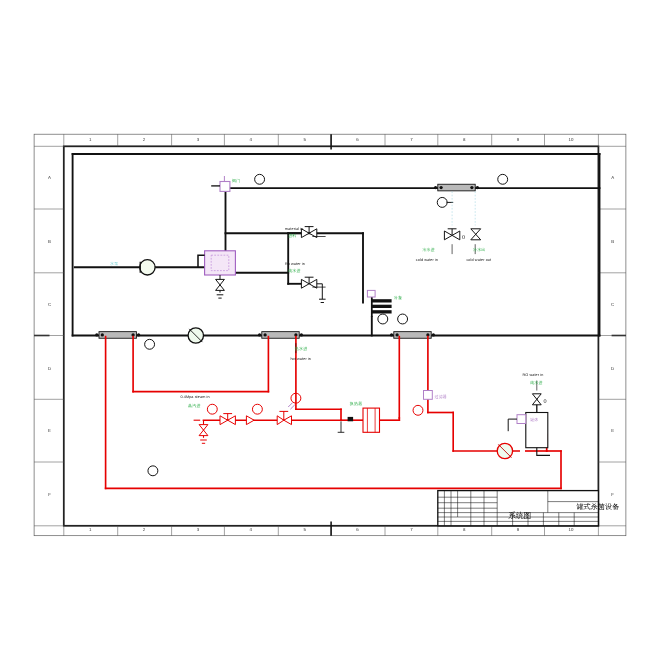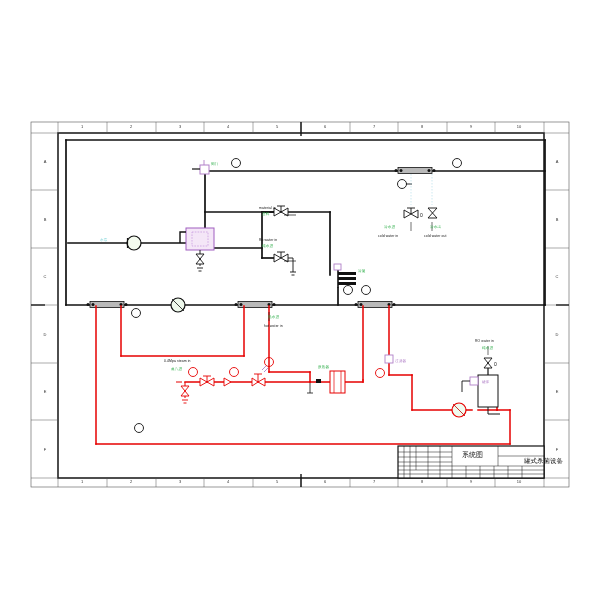--- a/index.html
+++ b/index.html
@@ -400,16 +400,16 @@
 <div class="lbl en" style="left:475px;top:340px;">RO water in</div>
 <div class="lbl cn" style="left:482px;top:347px;">纯水进</div>
 
 <div class="lbl cnc" style="left:100px;top:239px;">水泵</div>
 <div class="lbl cn" style="left:211px;top:163px;">阀门</div>
 <div class="lbl cn" style="left:358px;top:270px;">冷凝</div>
 <div class="lbl cnp" style="left:395px;top:360px;">过滤器</div>
 <div class="lbl cnp" style="left:482px;top:381px;">罐体</div>
 <div class="lbl cn" style="left:318px;top:366px;">换热器</div>
 
-<div class="tb-cn" style="left:462px;top:450px;font-size:7px;">系统图</div>
+<div class="tb-cn" style="left:462px;top:464px;font-size:7px;">系统图</div>
 <div class="tb-cn" style="left:480px;top:457px;font-size:6.5px;padding-left:44px;">罐式杀菌设备</div>
 
 </div>
 
 </body></html>

